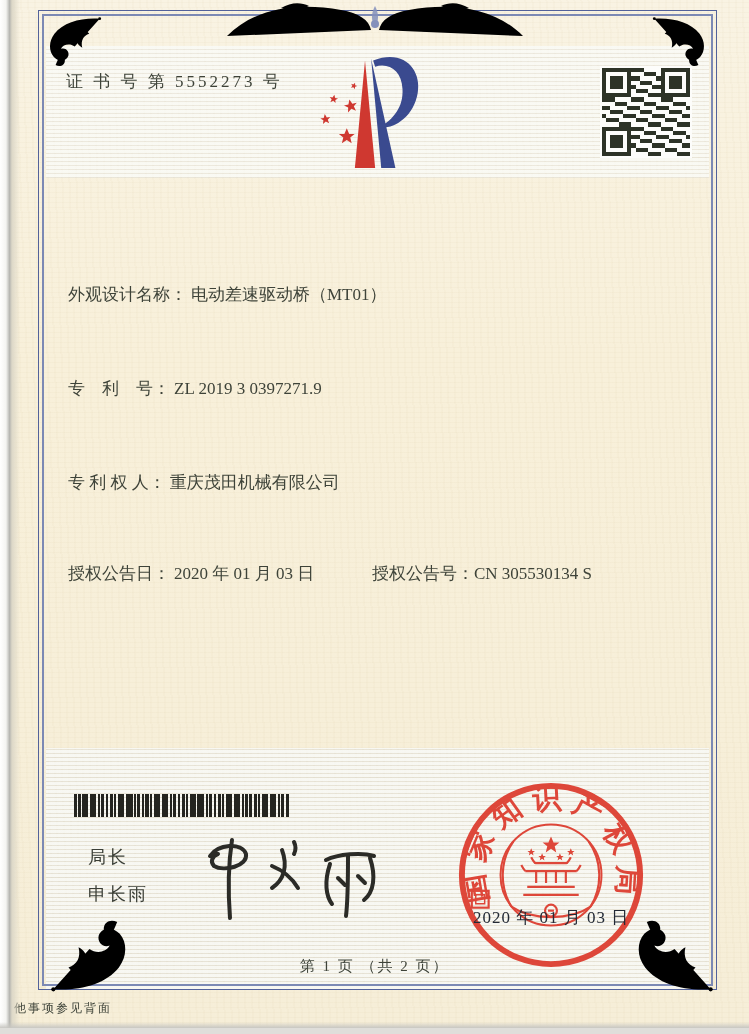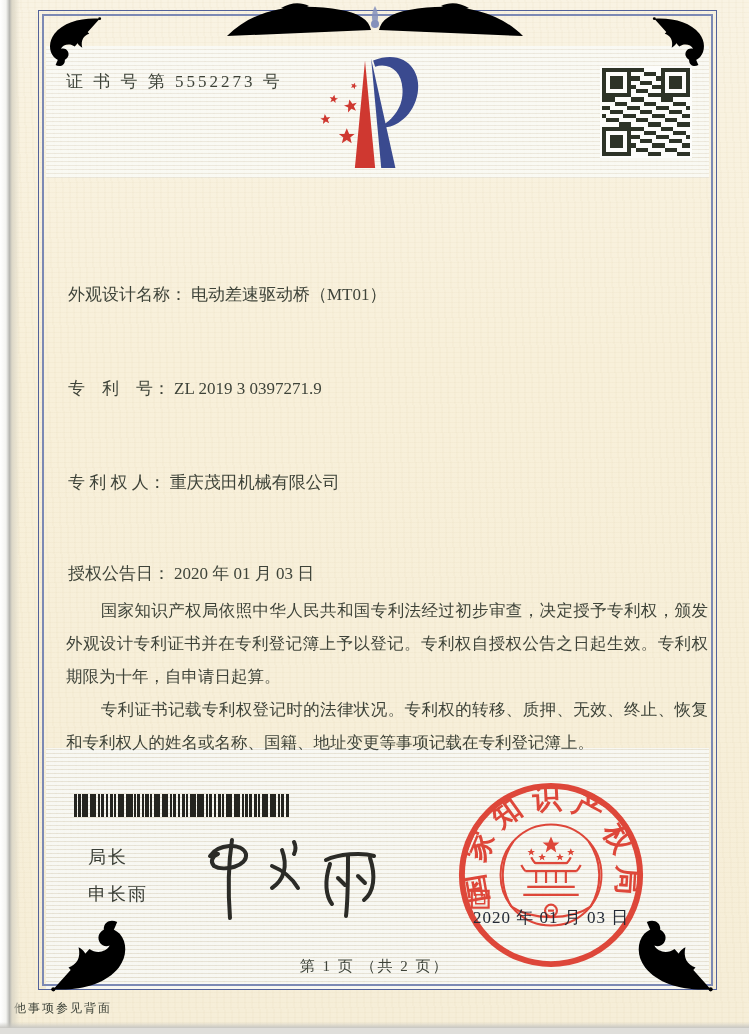--- a/index.html
+++ b/index.html
@@ -362,25 +362,24 @@
   </div>
   <div class="field f2">
     <span>专　利　号：</span><span class="val">ZL 2019 3 0397271.9</span>
   </div>
   <div class="field f4">
     <span>专 利 权 人：</span><span class="val">重庆茂田机械有限公司</span>
   </div>
   <div class="field f6">
     <span>授权公告日：</span><span class="val">2020 年 01 月 03 日</span>
   </div>
-
-  <div class="body-text">
-    <p>国家知识产权局依照中华人民共和国专利法经过初步审查，决定授予专利权，颁发外观设计专利证书并在专利登记簿上予以登记。专利权自授权公告之日起生效。专利权期限为十年，自申请日起算。</p>
-    <p>专利证书记载专利权登记时的法律状况。专利权的转移、质押、无效、终止、恢复和专利权人的姓名或名称、国籍、地址变更等事项记载在专利登记簿上。</p>
+  <div class="f6b">
+    <span>授权公告号：</span><span class="val">CN 305530134 S</span>
   </div>
+
 
   <div class="barcode"></div>
 
   <div class="sig-title">局长</div>
   <div class="sig-name">申长雨</div>
 
   <svg class="sig-hand" viewBox="0 0 205 100">
     <path d="M34,14 C30,40 30,66 32,92"></path>
     <path d="M12,30 C20,18 44,16 48,28 C50,40 26,46 16,40 C12,36 14,30 20,28"></path>
     <path d="M84,24 C90,40 86,54 74,62"></path>

